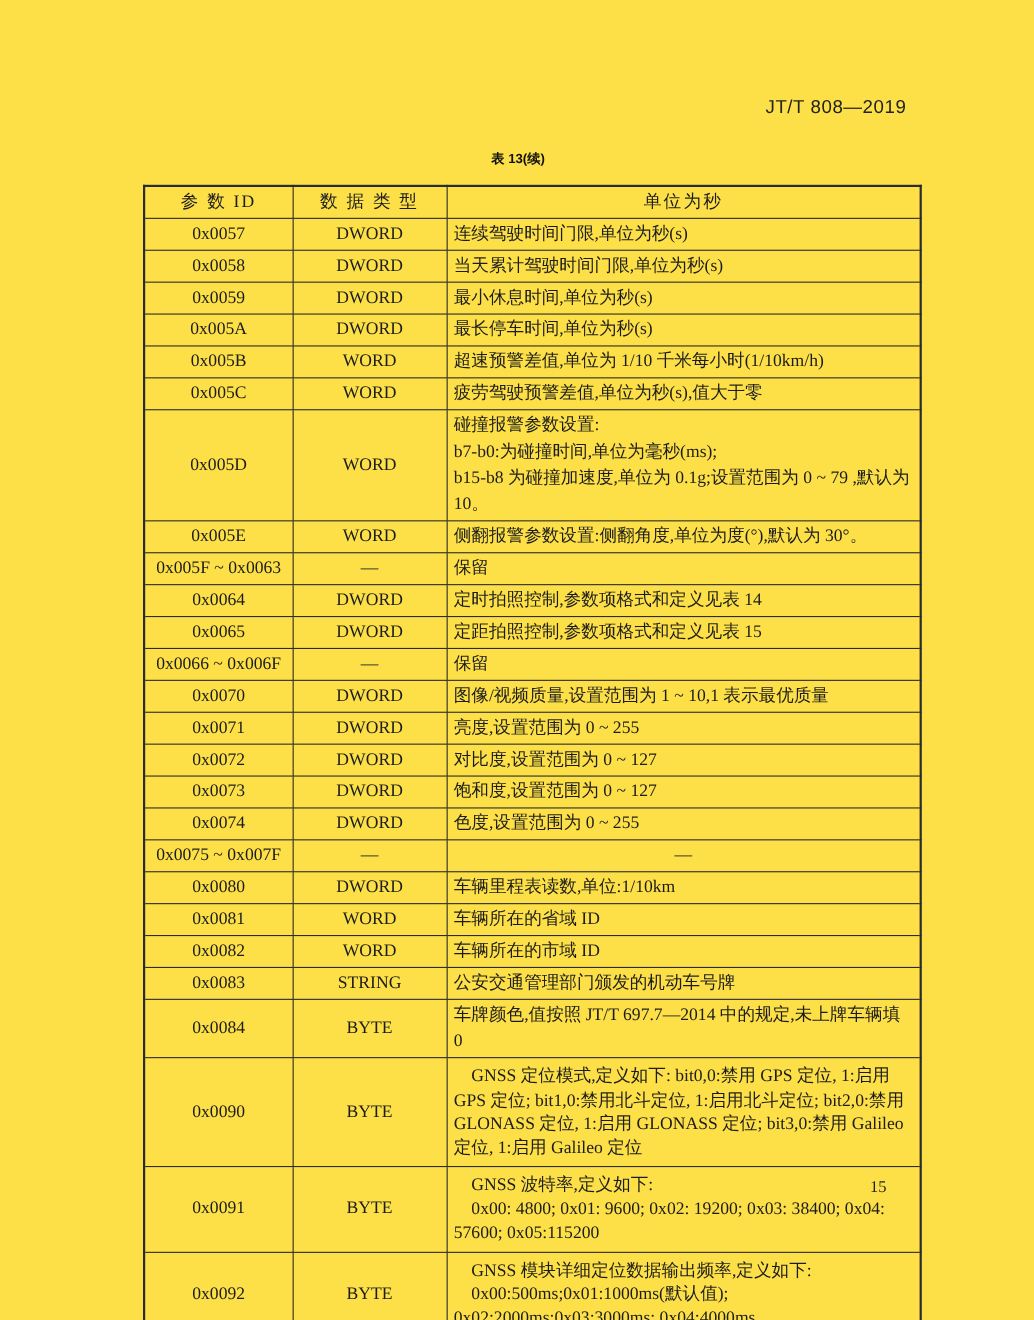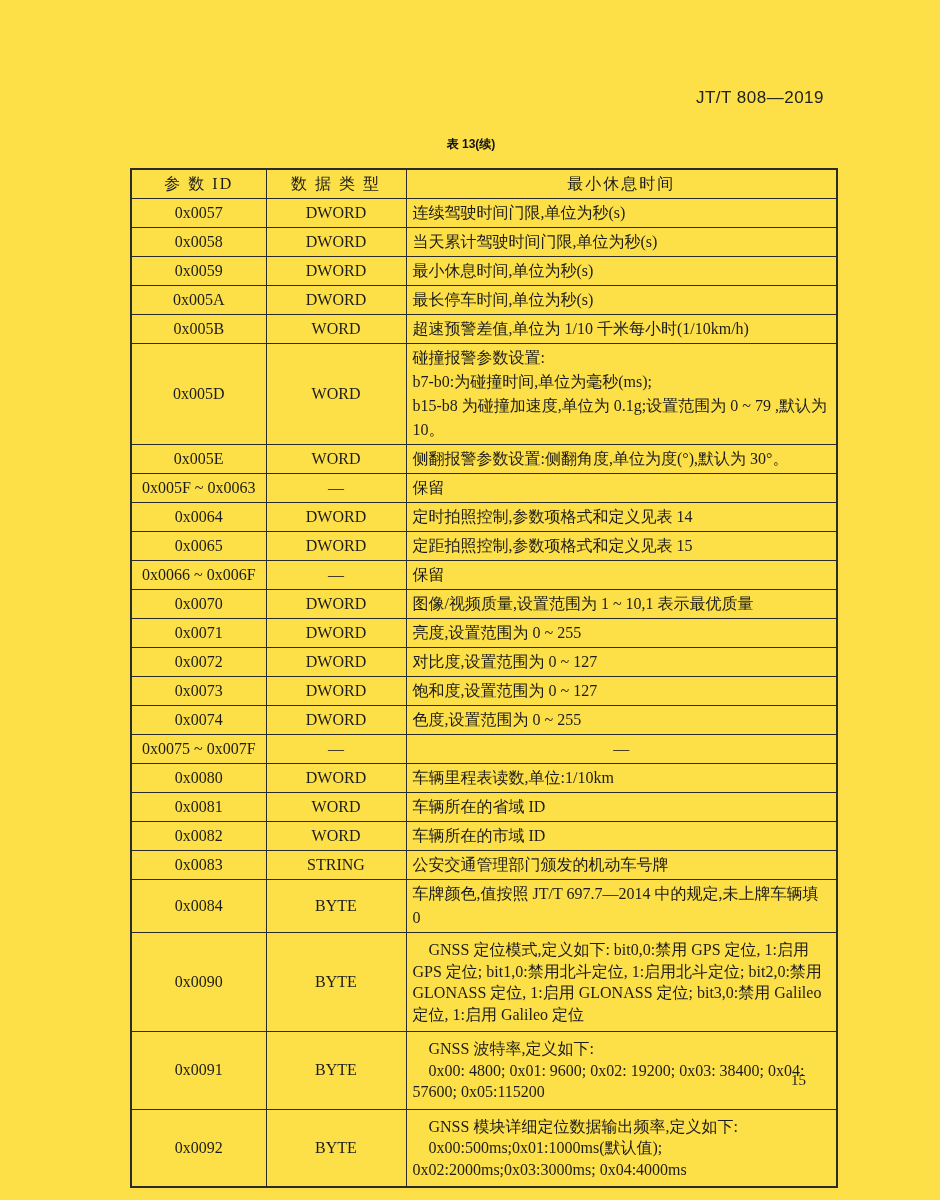--- a/index.html
+++ b/index.html
@@ -97,21 +97,21 @@
   <table class="param-table">
     <colgroup>
       <col class="col-id">
       <col class="col-type">
       <col class="col-desc">
     </colgroup>
     <thead>
       <tr>
         <th>参  数  ID</th>
         <th>数 据 类 型</th>
-        <th>最小休息时间</th>
+        <th>单位为秒</th>
       </tr>
     </thead>
     <tbody>
         <tr>
           <td class="c-id">0x0057</td>
           <td class="c-type">DWORD</td>
           <td class="c-desc style-lines">
             <p>连续驾驶时间门限,单位为秒(s)</p>
           </td>
         </tr>
@@ -134,20 +134,27 @@
           <td class="c-type">DWORD</td>
           <td class="c-desc style-lines">
             <p>最长停车时间,单位为秒(s)</p>
           </td>
         </tr>
         <tr>
           <td class="c-id">0x005B</td>
           <td class="c-type">WORD</td>
           <td class="c-desc style-lines">
             <p>超速预警差值,单位为 1/10 千米每小时(1/10km/h)</p>
+          </td>
+        </tr>
+        <tr>
+          <td class="c-id">0x005C</td>
+          <td class="c-type">WORD</td>
+          <td class="c-desc style-lines">
+            <p>疲劳驾驶预警差值,单位为秒(s),值大于零</p>
           </td>
         </tr>
         <tr>
           <td class="c-id">0x005D</td>
           <td class="c-type">WORD</td>
           <td class="c-desc style-lines">
             <p>碰撞报警参数设置:</p>
             <p>b7-b0:为碰撞时间,单位为毫秒(ms);</p>
             <p>b15-b8 为碰撞加速度,单位为 0.1g;设置范围为 0 ~ 79 ,默认为 10。</p>
           </td>

